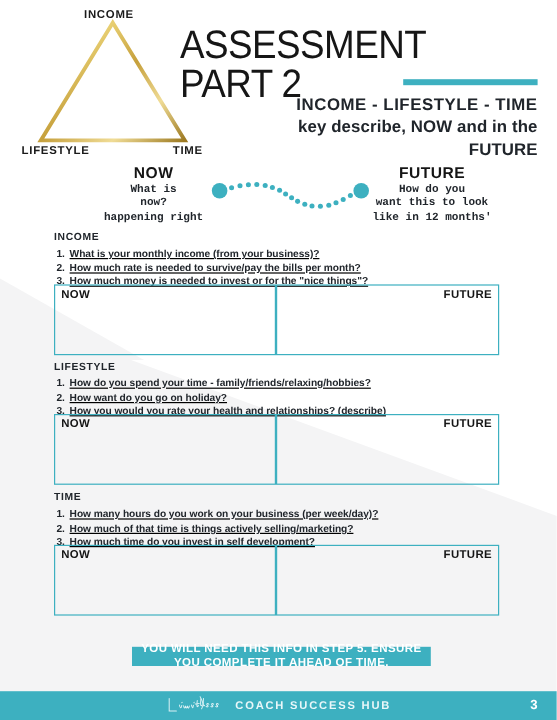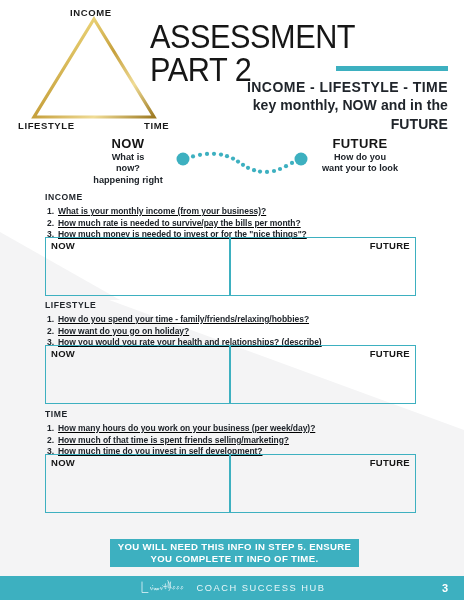--- a/index.html
+++ b/index.html
@@ -116,20 +116,21 @@
     letter-spacing: 0.4px;
     color: #151515;
     line-height: 1.05;
   }
   .band-sub {
     font-size: 9.2px;
     font-weight: 700;
     color: #20252b;
     line-height: 1.26;
     margin-top: 1px;
+    font-family: Liberation Mono, monospace;
   }
   .curve {
     position: absolute;
     left: 176px;
     top: 10px;
     width: 132px;
     height: 40px;
   }
 
   
@@ -193,21 +194,21 @@
   }
   .abox.now .abox-label    { left: 5px; }
   .abox.future .abox-label { right: 5px; }
 
   
   .callout {
     position: absolute;
     left: 110px;
     top: 539px;
     width: 249px;
-    height: 28px;
+    height: 16px;
     background: #3db0c0;
     color: #ffffff;
     display: flex;
     flex-direction: column;
     align-items: center;
     justify-content: center;
     font-family: "Liberation Sans Narrow", "Liberation Sans", sans-serif;
     font-size: 9.6px;
     font-weight: 700;
     letter-spacing: 0.35px;
@@ -233,21 +234,21 @@
     justify-content: center;
     gap: 6px;
   }
   .brand-script {
     width: 52px;
     height: 18px;
     display: block;
   }
   .brand-text {
     font-size: 9.3px;
-    font-weight: 400;
+    font-weight: 700;
     letter-spacing: 1.5px;
     color: #e9f7f9;
   }
   .page-num {
     position: absolute;
     right: 16px;
     font-family: "Liberation Sans Narrow", "Liberation Sans", sans-serif;
     font-size: 11px;
     font-weight: 700;
     color: #ffffff;
@@ -282,21 +283,21 @@
       <span class="tri-label lifestyle">LIFESTYLE</span>
       <span class="tri-label time">TIME</span>
     </div>
 
     <div class="title">ASSESSMENT PART 2</div>
 
     <div class="accent-bar"></div>
 
     <div class="subhead">
       <div class="line1">INCOME - LIFESTYLE - TIME</div>
-      <div>key monthly, NOW and in the</div>
+      <div>key describe, NOW and in the</div>
       <div>FUTURE</div>
     </div>
   </div>
 
   <div class="band">
 
     <div class="band-col now">
       <div class="band-head">NOW</div>
       <div class="band-sub">
         <div>What is</div>
@@ -326,21 +327,22 @@
         <circle cx="104" cy="23.0" r="2.1"></circle>
         <circle cx="110" cy="20.2" r="2.1"></circle>
         <circle cx="116" cy="16.9" r="2.1"></circle>
       </g>
     </svg>
 
     <div class="band-col future">
       <div class="band-head">FUTURE</div>
       <div class="band-sub">
         <div>How do you</div>
-        <div>want your to look</div>
+        <div>want this to look</div>
+        <div>like in 12 months'</div>
       </div>
     </div>
   </div>
 
   <div class="section s0">
     <div class="sec-title">INCOME</div>
     <ul class="qlist">
       <li><span class="qnum">1.</span><span>What is your monthly income (from your business)?</span></li>
       <li><span class="qnum">2.</span><span>How much rate is needed to survive/pay the bills per month?</span></li>
       <li><span class="qnum">3.</span><span>How much money is needed to invest or for the "nice things"?</span></li>
@@ -373,38 +375,38 @@
         <span class="abox-label">FUTURE</span>
         <span></span>
       </div>
     </div>
   </div>
 
   <div class="section s2">
     <div class="sec-title">TIME</div>
     <ul class="qlist">
       <li><span class="qnum">1.</span><span>How many hours do you work on your business (per week/day)?</span></li>
-      <li><span class="qnum">2.</span><span>How much of that time is spent friends selling/marketing?</span></li>
+      <li><span class="qnum">2.</span><span>How much of that time is things actively selling/marketing?</span></li>
       <li><span class="qnum">3.</span><span>How much time do you invest in self development?</span></li>
     </ul>
     <div class="boxes">
       <div class="abox now">
         <span class="abox-label">NOW</span>
         <span></span>
       </div>
       <div class="abox future">
         <span class="abox-label">FUTURE</span>
         <span></span>
       </div>
     </div>
   </div>
 
   <div class="callout">
     <div>YOU WILL NEED THIS INFO IN STEP 5. ENSURE</div>
-    <div>YOU COMPLETE IT INFO OF TIME.</div>
+    <div>YOU COMPLETE IT AHEAD OF TIME.</div>
   </div>
 
   <div class="footer">
     <div class="footer-brand">
       <svg class="brand-script" viewBox="0 0 52 18">
         <g fill="none" stroke="#d9f0f4" stroke-width="0.85" stroke-linecap="round">
           <path d="M3 3 L3 13.5 L9 13.5"></path>
           <path d="M11.5 8.5 c0.6 3 1.4 3.2 2 0.4"></path>
           <path d="M13.5 6.6 l0.3 -0.3"></path>
           <path d="M15 9.2 c0.5 2.6 1.2 2.4 1.6 0 c0.4 2.4 1.1 2.6 1.6 0 c0.4 2.4 1.1 2.6 1.6 0.2"></path>

